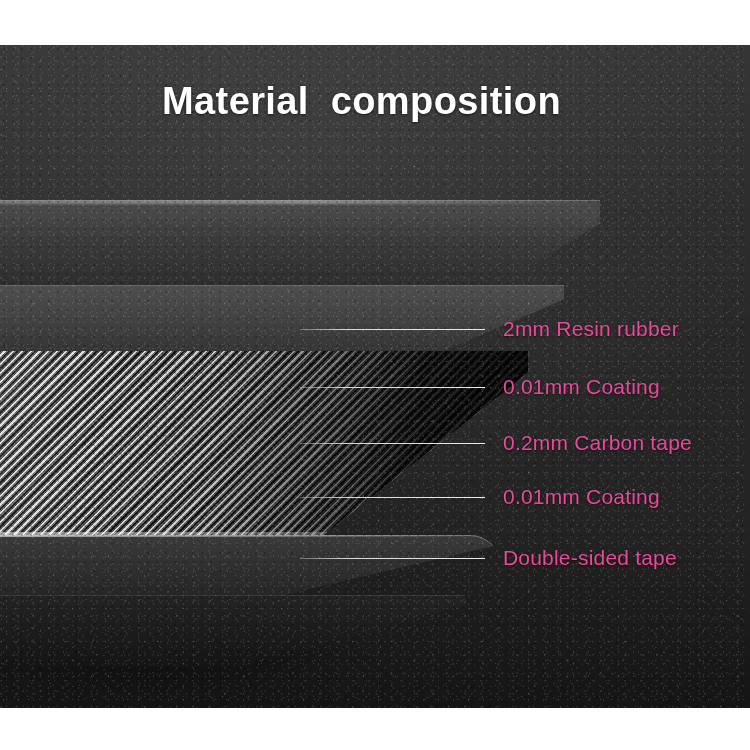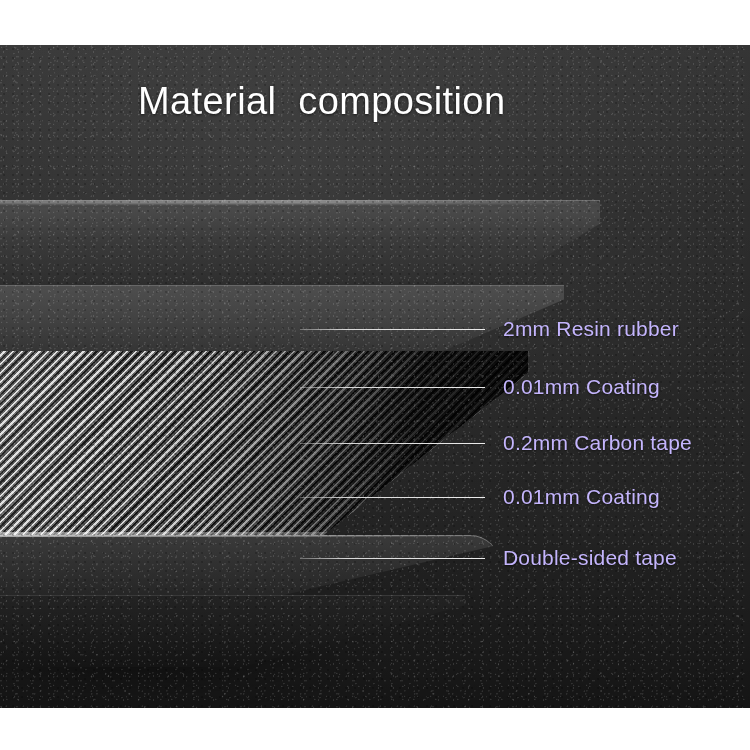--- a/index.html
+++ b/index.html
@@ -51,23 +51,23 @@
     position:absolute;inset:0;
     background:
       radial-gradient(130% 95% at 38% 18%, rgba(255,255,255,.075) 0%, rgba(255,255,255,0) 55%),
       linear-gradient(180deg, rgba(255,255,255,.045) 0%, rgba(0,0,0,0) 26%, rgba(0,0,0,.18) 72%, rgba(0,0,0,.52) 100%);
     pointer-events:none;
   }
 
   
   #title{
     position:absolute;
-    left:138px;top:35px;
+    left:162px;top:35px;
     font-size:38px;
-    font-weight:normal;
+    font-weight:bold;
     color:#ffffff;
     letter-spacing:.4px;
     white-space:pre;
     text-shadow:0 1px 3px rgba(0,0,0,.65);
     z-index:40;
   }
 
   
   .layer{position:absolute;left:-40px;}
 
@@ -168,21 +168,21 @@
   .callout{position:absolute;left:0;right:0;height:0;}
   .callout .leader{
     position:absolute;
     height:1px;
     background:linear-gradient(90deg,rgba(215,215,215,.35),rgba(225,225,225,.95) 25%,rgba(235,235,235,1));
   }
   .callout .clabel{
     position:absolute;
     left:503px;
     transform:translateY(-50%);
-    color:#c4b5fd;
+    color:#ec4899;
     font-size:21px;
     white-space:pre;
     letter-spacing:.2px;
     text-shadow:0 1px 2px rgba(0,0,0,.55);
   }
 
   #callout-0{top:284px;} #callout-0 .leader{left:300px;width:185px;}
   #callout-1{top:342px;} #callout-1 .leader{left:300px;width:185px;}
   #callout-2{top:398px;} #callout-2 .leader{left:300px;width:185px;}
   #callout-3{top:452px;} #callout-3 .leader{left:300px;width:185px;}

